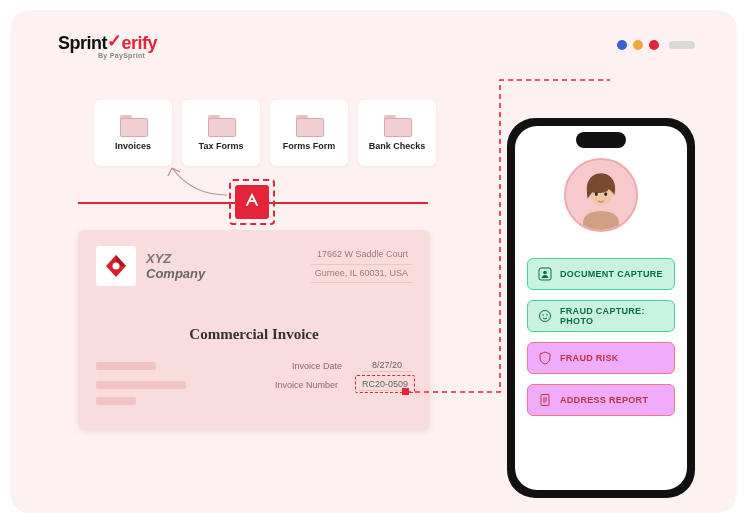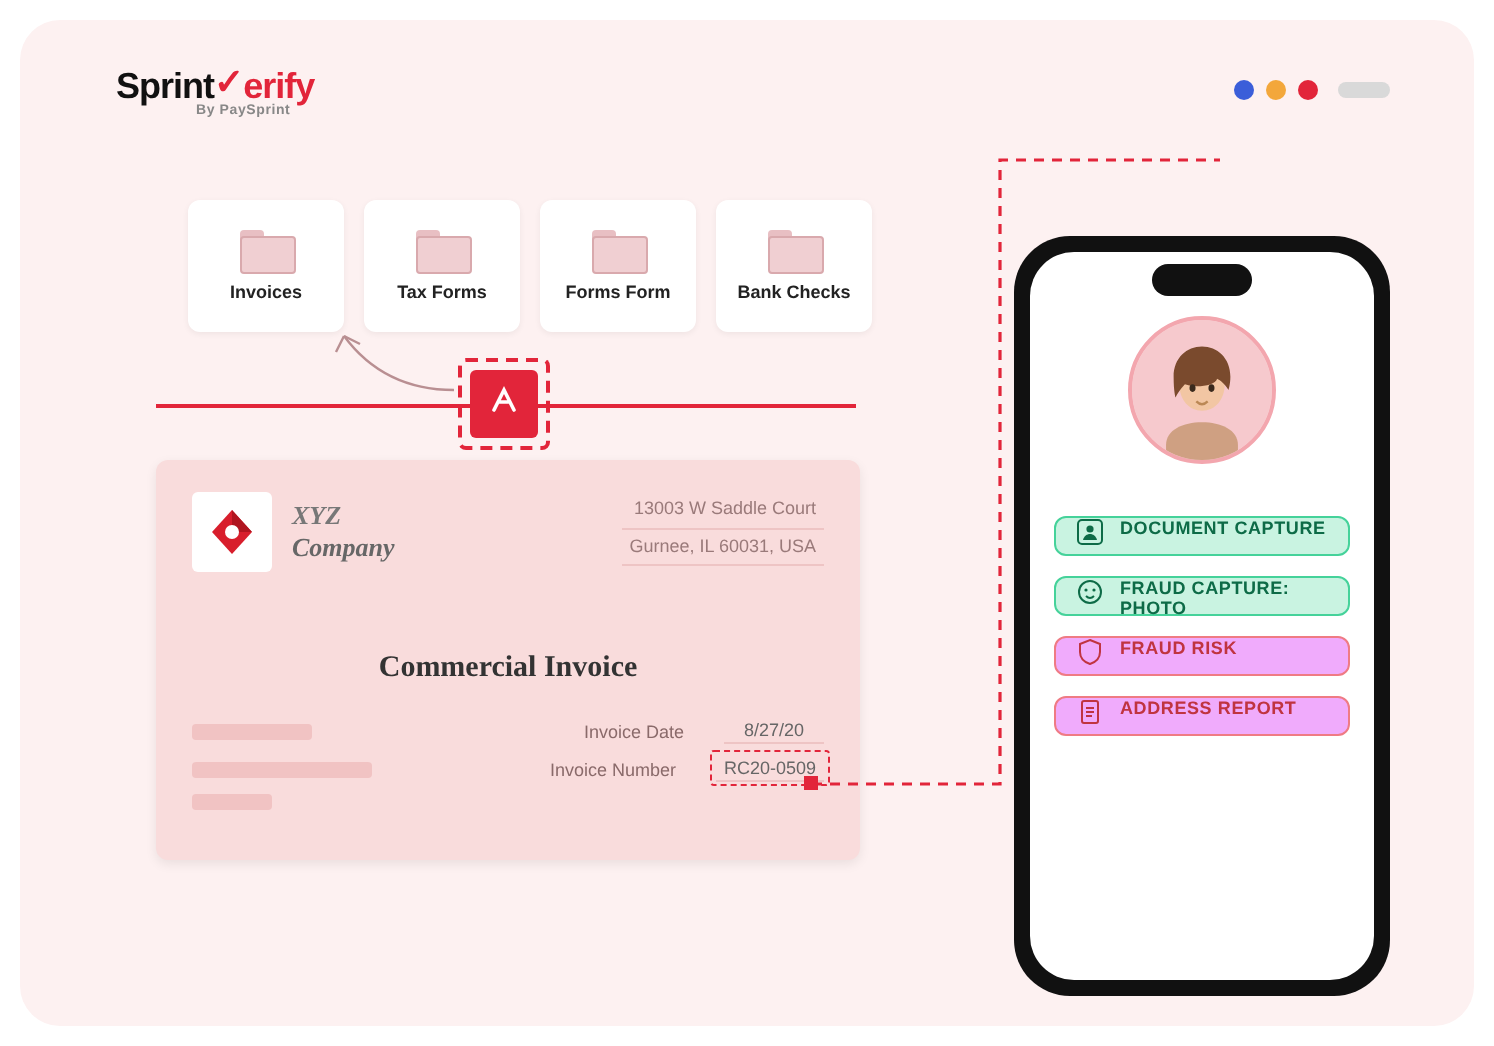--- a/index.html
+++ b/index.html
@@ -81,21 +81,21 @@
 
   
   .invoice {
     position:absolute; top:220px; left:68px;
     width:352px; height:200px;
     background:#f9dcdc; border-radius:6px;
     box-shadow:0 2px 6px rgba(0,0,0,0.08);
     padding:16px 18px;
   }
   .inv-header { display:flex; align-items:flex-start; justify-content:space-between; }
-  .inv-left { display:flex; gap:10px; align-items:center;font-family:Liberation Serif, serif; }
+  .inv-left { display:flex; gap:10px; align-items:center; }
   .inv-logo {
     width:40px; height:40px; background:#fff; border-radius:3px;
     display:flex; align-items:center; justify-content:center;
   }
   .inv-name { font-size:13px; color:#777; font-weight:700; font-style:italic;}
   .inv-name .co { display:block; font-weight:800; color:#676767; font-style:italic; }
   .inv-addr { text-align:right; font-size:9px; color:#9a7a7a; line-height:1.5; }
   .inv-addr div { border-bottom:1px solid #eec4c4; padding:2px 4px; }
   .inv-title { font-family:Georgia, 'Times New Roman', serif; font-size:15px; color:#333; text-align:center; margin-top:40px; font-weight:600;}
   .inv-fields { margin-top:16px; font-size:9px; color:#8a6a6a; }
@@ -125,22 +125,22 @@
   }
   .avatar-ring {
     width:74px; height:74px; border-radius:50%;
     border:2px solid #f3a6ae; margin-top:14px;
     display:flex; align-items:center; justify-content:center;
     background:#f8d0d3;
     overflow:hidden;
   }
   .phone-btns { margin-top:26px; width:100%; display:flex; flex-direction:column; gap:10px; }
   .pbtn {
-    height:20px; border-radius:6px; border:1.5px solid;
-    display:flex; align-items:flex-start; gap:8px;
+    height:32px; border-radius:6px; border:1.5px solid;
+    display:flex; align-items:center; gap:8px;
     padding:0 10px; font-size:9px; font-weight:700; letter-spacing:0.3px;
     background:#fff;
   }
   .pbtn.green { border-color:#45d29a; background:#c9f3e1; color:#0d6b47; }
   .pbtn.red { border-color:#ef7b84; background:#f0abfc; color:#c03440; }
   .pbtn .ic { width:14px; height:14px; display:inline-block; }
 
   
   .connector {
     position:absolute; pointer-events:none;
@@ -206,21 +206,21 @@
             <path d="M14 3 L24 14 L14 14 Z" fill="#b0151f"></path>
             <circle cx="14" cy="14" r="3.5" fill="#fff"></circle>
           </svg>
         </div>
         <div class="inv-name">
           <span>XYZ</span>
           <span class="co">Company</span>
         </div>
       </div>
       <div class="inv-addr">
-        <div>13003 W Saddle Court</div>
+        <div>17662 W Saddle Court</div>
         <div>Gurnee, IL 60031, USA</div>
       </div>
     </div>
 
     <div class="inv-title">Commercial Invoice</div>
 
     <div class="inv-fields">
       <div class="inv-row">
         <span class="skeleton" style="width:60px"></span>
         <span style="flex:1"></span>

